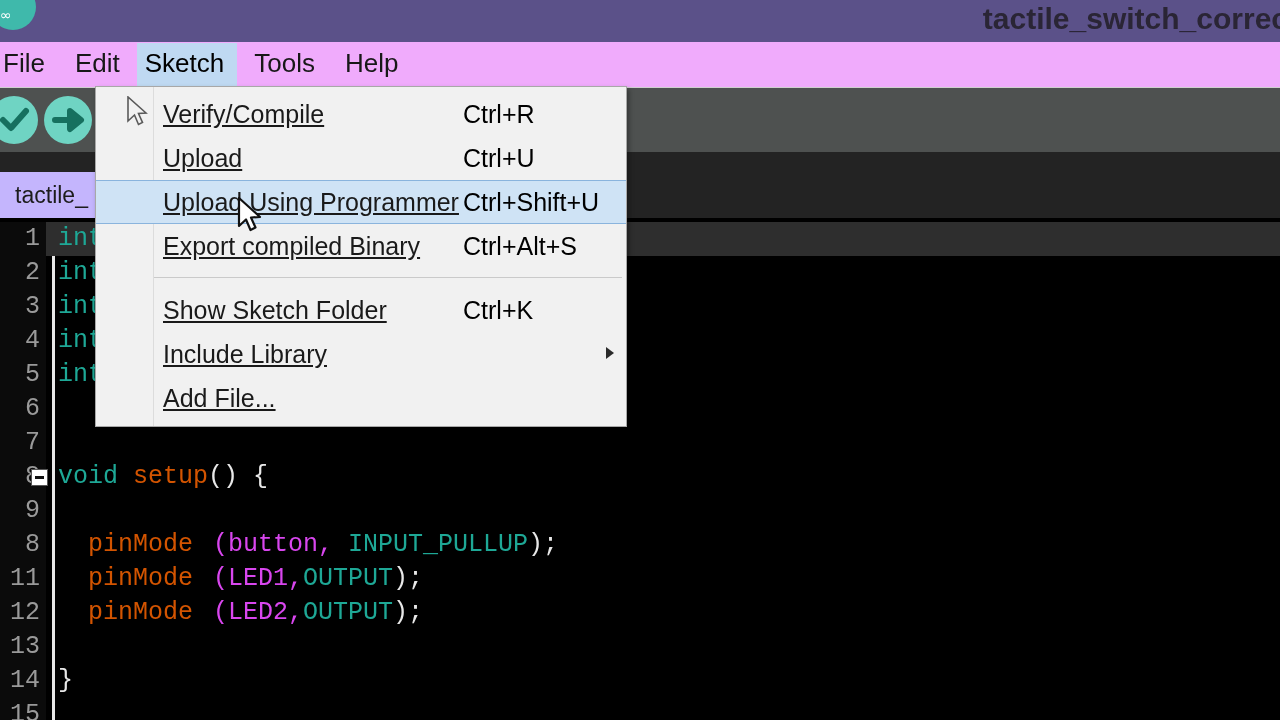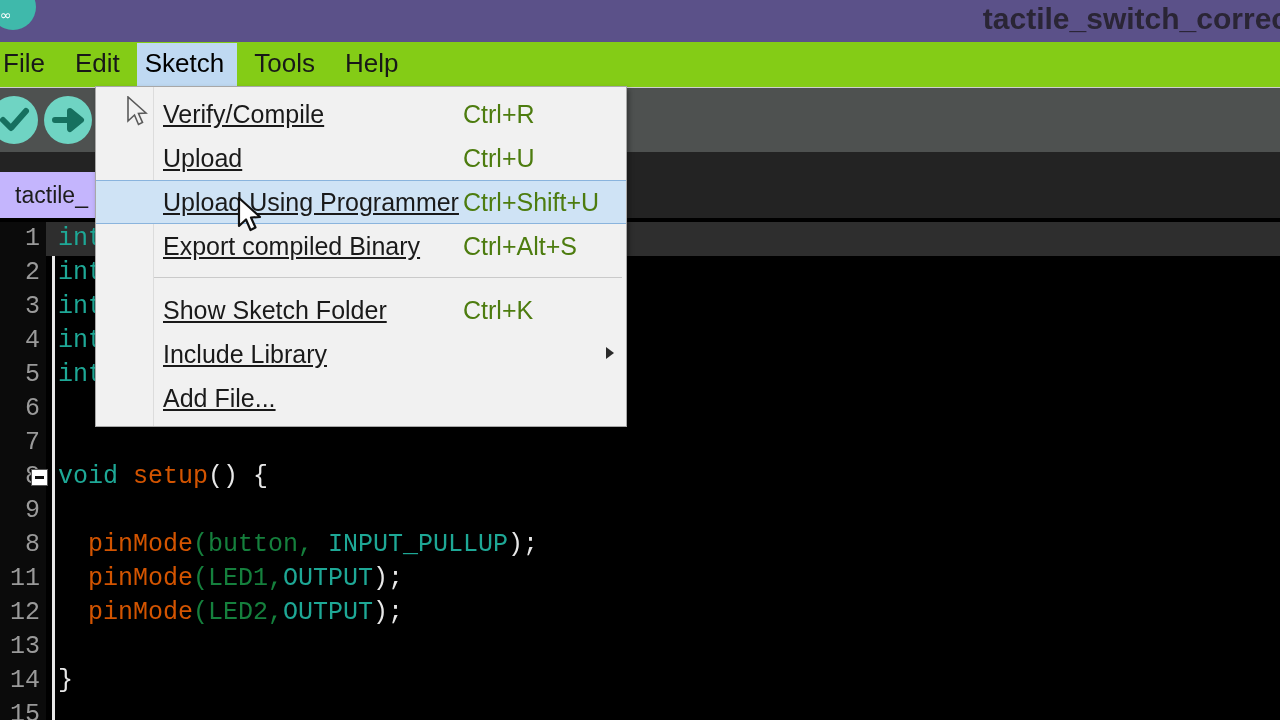--- a/index.html
+++ b/index.html
@@ -42,21 +42,21 @@
     font-weight: bold;
     color: #2a2535;
     white-space: nowrap;
     font-family: "Liberation Sans", sans-serif;
   }
 
   
   .menubar {
     position: absolute; left: 0; top: 42px;
     width: 1280px; height: 45px;
-    background: #84cc16;
+    background: #f0abfc;
     border-bottom: 1px solid #cfcfcf;
   }
   .menubar-items {
     position: absolute; left: -12px; top: 0;
     height: 45px;
     display: flex; align-items: center;
   }
   .menu-item {
     font-size: 26px;
     color: #181818;
@@ -166,21 +166,21 @@
   }
   .fold:after {
     content: "";
     position: absolute; left: 3px; top: 6px;
     width: 9px; height: 3px;
     background: #111;
   }
   .tk-type   { color: #1ea896; }
   .tk-fn     { color: #d35400; }
   .tk-const  { color: #1ea896; margin-top: 20px; }
-  .tk-plain  { color: #15803d; }
+  .tk-plain  { color: #d946ef; margin-left: 20px; }
   .tk-punct  { color: #e8e8e8; }
 
   
   .dropdown {
     position: absolute; left: 95px; top: 86px;
     width: 532px;
     background: #f1f1f1;
     border: 1px solid #a8a8a8;
     box-shadow: 2px 3px 5px rgba(0,0,0,0.35);
     padding: 5px 0 6px 0;
@@ -209,21 +209,21 @@
     position: absolute; left: 67px;
     font-size: 25px;
     color: #1a1a1a;
     white-space: nowrap;
     font-family: "Liberation Sans", sans-serif;
     text-decoration: underline;
   }
   .maccel {
     position: absolute; left: 367px;
     font-size: 25px;
-    color: #4d7c0f;
+    color: #000000;
     white-space: nowrap;
     font-family: "Liberation Sans", sans-serif;
   }
   .msep {
     height: 1px;
     background: #cacaca;
     margin: 9px 4px 10px 58px;
   }
   .submenu-arrow {
     position: absolute; right: 12px; top: 15px;

